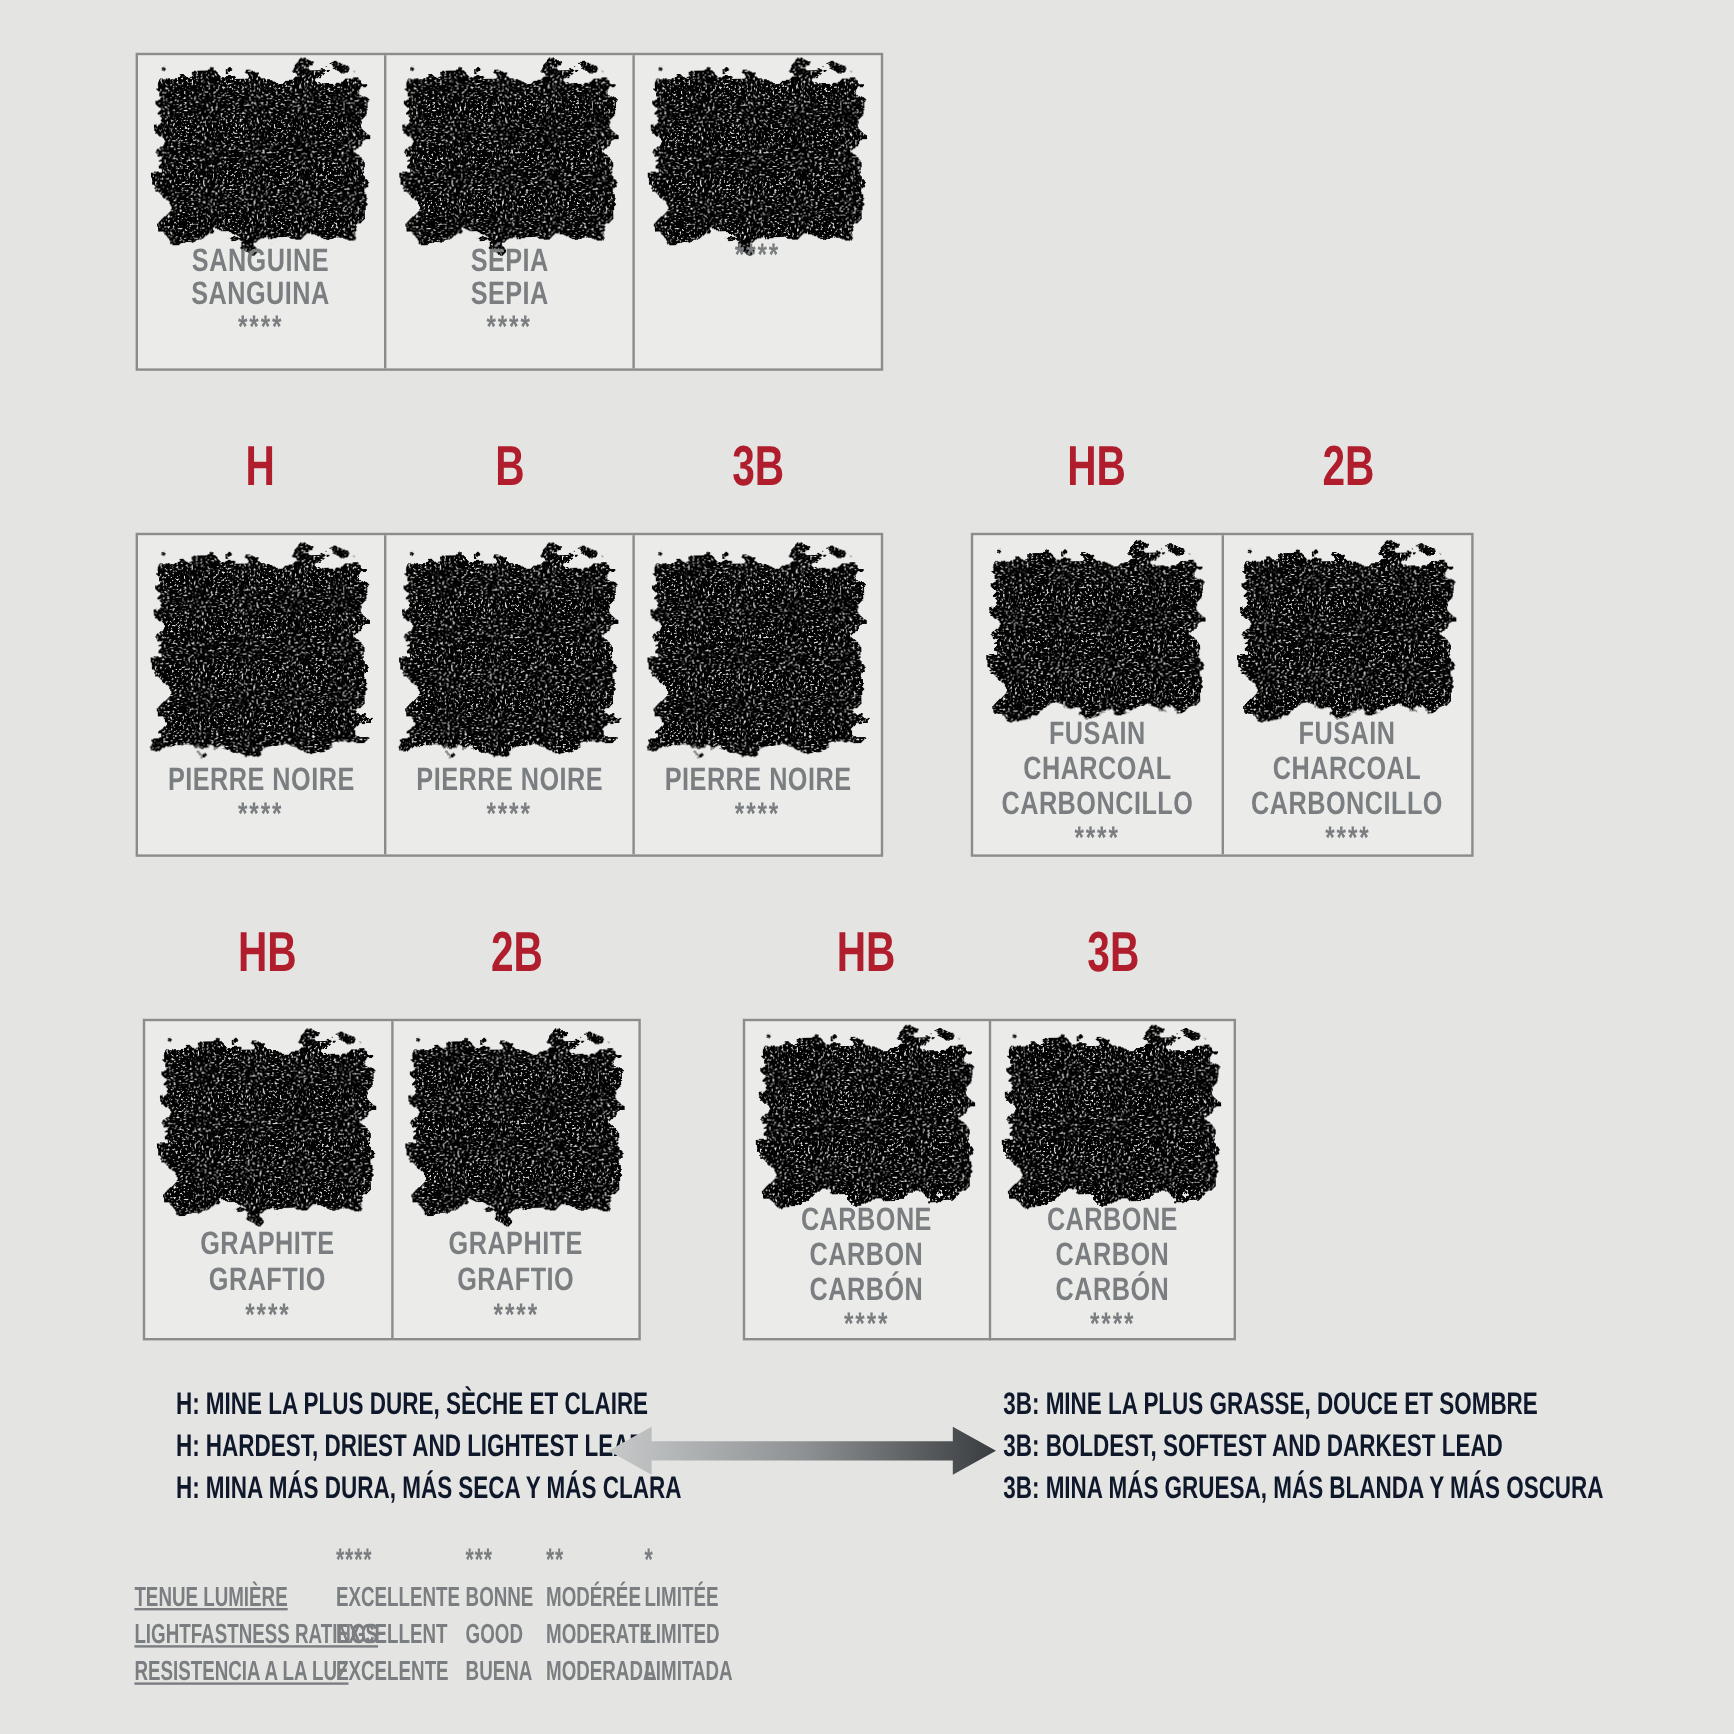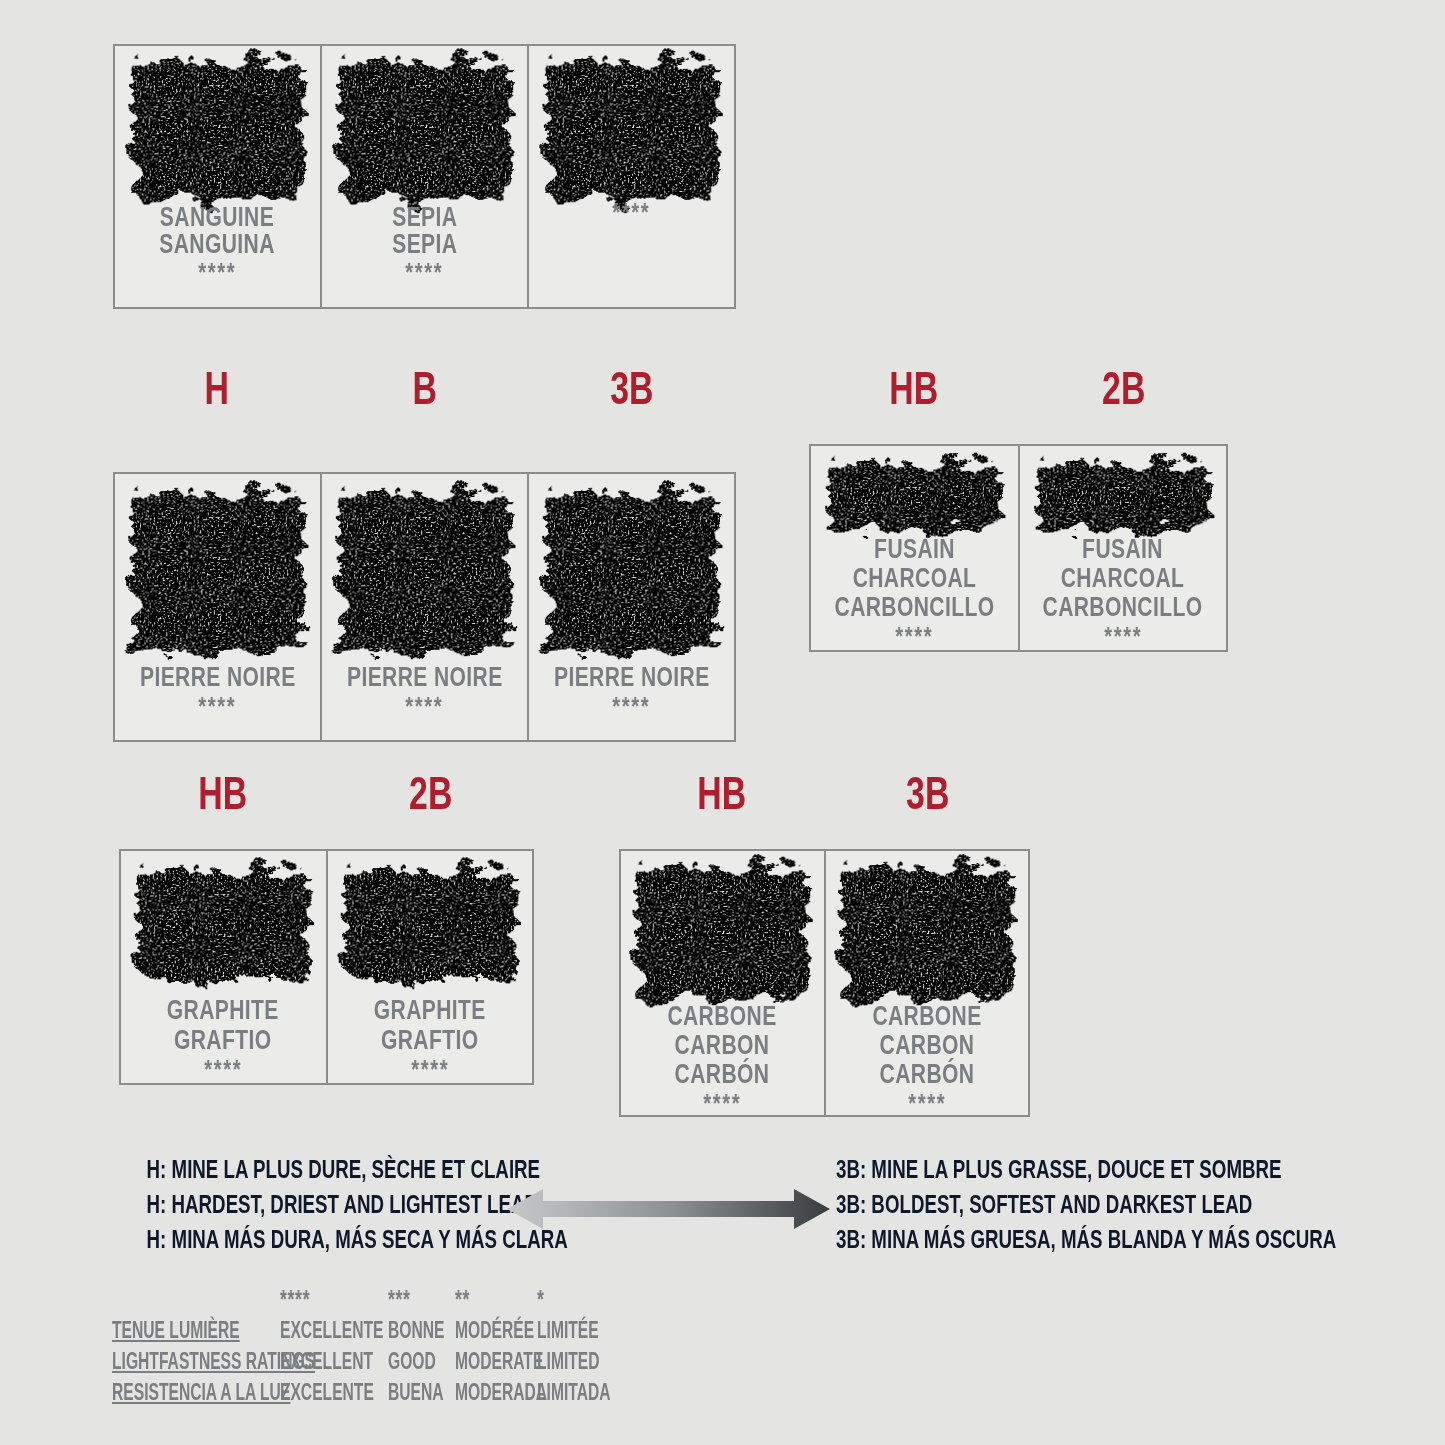--- a/index.html
+++ b/index.html
@@ -6,23 +6,23 @@
   html,body{margin:0;padding:0;}
   body{font-family:"Liberation Sans","DejaVu Sans",sans-serif;}
   .canvas{position:relative;width:1445px;height:1445px;background:#e4e4e2;overflow:hidden;padding-left:46px;}
 
   
   .group{position:absolute;display:flex;border:2px solid #8b8c8b;background:#ebebe9;box-sizing:border-box;}
   .cell{flex:1 1 0;border-left:2px solid #8b8c8b;display:flex;flex-direction:column;align-items:center;box-sizing:border-box;}
   .cell:first-child{border-left:none;}
 
   .g-sketch  {left:113px;top:44px; width:623px;height:265px;--swh:136px;--swmt:16px;--txmt:6px; --lh:27px;}
-  .g-pierre  {left:113px;top:444px;width:623px;height:270px;margin-top:28px;--swh:158px;--swmt:20px;--txmt:10px;--lh:30px;}
-  .g-fusain  {left:809px;top:444px;width:419px;height:208px;--swh:132px;--swmt:18px;--txmt:5px; --lh:29px;}
-  .g-graphite{left:119px;top:849px;width:415px;height:236px;--swh:136px;--swmt:20px;--txmt:14px;--lh:30px;}
+  .g-pierre  {left:113px;top:444px;width:623px;height:270px;--swh:158px;--swmt:20px;--txmt:10px;--lh:30px;}
+  .g-fusain  {left:809px;top:444px;width:419px;height:270px;--swh:132px;--swmt:18px;--txmt:5px; --lh:29px;}
+  .g-graphite{left:119px;top:849px;width:415px;height:268px;--swh:136px;--swmt:20px;--txmt:14px;--lh:30px;}
   .g-carbone {left:619px;top:849px;width:411px;height:268px;align-items:center;--swh:130px;--swmt:18px;--txmt:4px; --lh:29px;}
 
   .swatch{width:170px;height:var(--swh);margin-top:var(--swmt);border-radius:8px;
           filter:url(#crayon);transform:rotate(-1.2deg);
           background-image:repeating-linear-gradient(113deg,rgba(255,255,255,0.16) 0 2px,rgba(255,255,255,0) 2px 8px),
                            repeating-linear-gradient(157deg,rgba(255,255,255,0.10) 0 1px,rgba(255,255,255,0) 1px 5px);}
 
   .names{margin-top:var(--txmt);text-align:center;color:#7b7e80;font-weight:bold;font-size:27px;
          line-height:var(--lh);letter-spacing:0.5px;}
   .stars{color:#7b7e80;font-weight:bold;font-size:26px;letter-spacing:2px;line-height:28px;text-align:center;}

